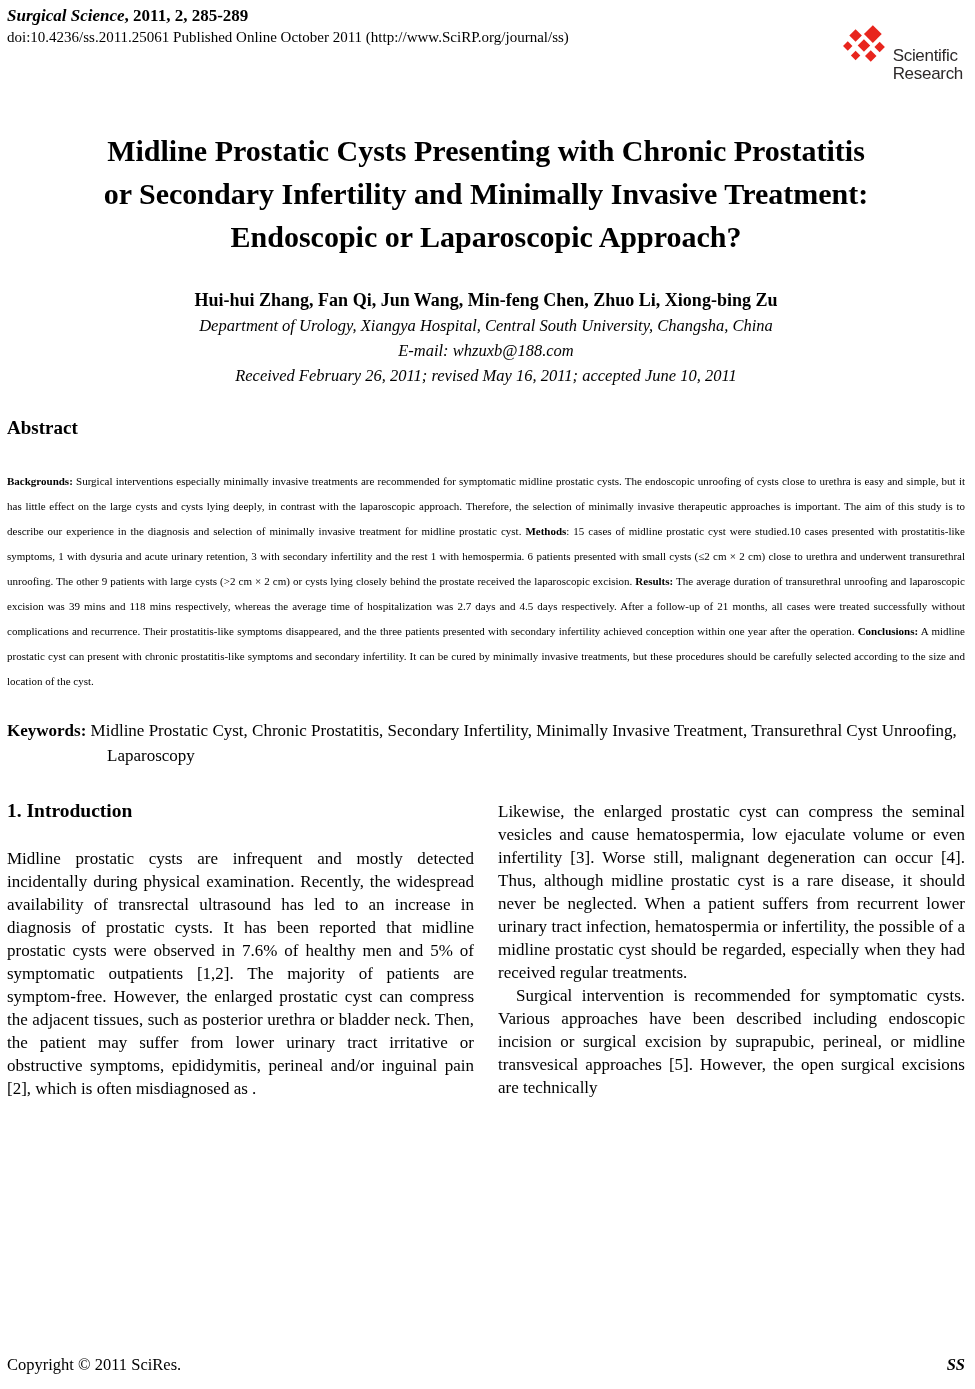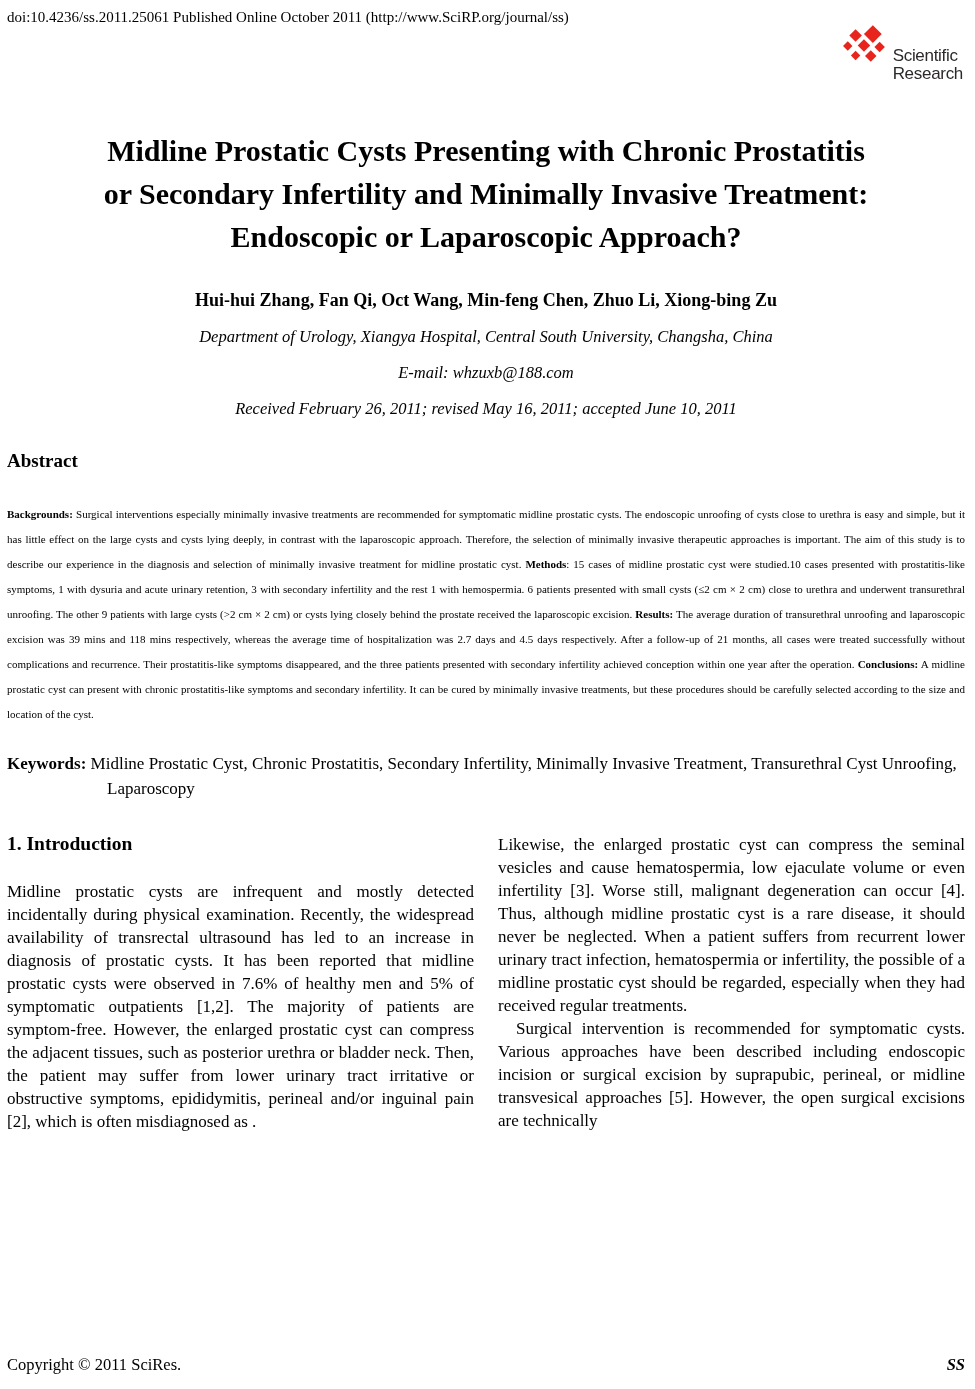--- a/index.html
+++ b/index.html
@@ -11,21 +11,21 @@
   
   .header { display:flex; justify-content:space-between; align-items:flex-start; }
   .journal-line { font-size:17px; font-weight:bold; }
   .journal-name { font-style:italic; }
   .doi-line { font-size:15px; margin-top:3px; }
   .logo { display:flex; gap:5px; align-items:center; margin-top:1px; margin-right:2px; }
   .logo-text { font-family:"Liberation Sans", sans-serif; font-size:17px; line-height:18px; color:#2d292a; letter-spacing:-0.3px;margin-top:40px; }
   
   .title { font-size:30px; font-weight:bold; text-align:center; margin:46px 0 0 0; line-height:43px; }
   .authors { margin-top:30px; text-align:center; font-weight:bold; font-size:18px; line-height:24px; }
-  .meta { text-align:center; font-style:italic; font-size:16.5px; margin-top:14px; line-height:22px; }
+  .meta { text-align:center; font-style:italic; font-size:16.5px; margin-top:3px; line-height:22px; }
   
   .abstract-heading { font-size:19px; font-weight:bold; margin:30px 0 0 0; }
   .abstract-body { margin:30px 0 0 0; font-size:11px; line-height:25px; text-align:justify; }
   .abstract-body b { font-weight:bold; }
   .keywords { margin:24px 0 0 0; font-size:17px; line-height:25px; padding-left:100px; text-indent:-100px; text-align:left; }
   
   .columns { display:flex; gap:24px; margin-top:30px; }
   .col { flex:1; font-size:17px; line-height:23px; text-align:justify; }
   .section-heading { font-size:19.5px; font-weight:bold; margin:0; line-height:26px; }
   .col-left .col-p { margin:23px 0 0 0; }
@@ -38,20 +38,21 @@
   }
   .ss { font-weight:bold; font-style:italic; }
 </style>
 </head>
 <body>
 
 <div class="page">
 
   <div class="header">
     <div class="header-left">
+      <div class="journal-line"><span class="journal-name">Surgical Science</span><span>, 2011, 2, 285-289</span></div>
       <div class="doi-line">doi:10.4236/ss.2011.25061 Published Online October 2011 (http://www.SciRP.org/journal/ss)</div>
     </div>
     <div class="logo">
       <svg width="46" height="42" viewBox="0 0 44 40" aria-hidden="true">
         <g fill="#e8251d">
           <polygon points="13,5 19,11 13,17 7,11"></polygon>
           <polygon points="29.5,1 38,9.5 29.5,18 21,9.5"></polygon>
           <polygon points="5.5,16.5 10,21 5.5,25.5 1,21"></polygon>
           <polygon points="21,14.5 27,20.5 21,26.5 15,20.5"></polygon>
           <polygon points="36,17 41,22 36,27 31,22"></polygon>
@@ -65,21 +66,21 @@
       </div>
     </div>
   </div>
 
   <h1 class="title">
     <div>Midline Prostatic Cysts Presenting with Chronic Prostatitis</div>
     <div>or Secondary Infertility and Minimally Invasive Treatment:</div>
     <div>Endoscopic or Laparoscopic Approach?</div>
   </h1>
 
-  <div class="authors">Hui-hui Zhang, Fan Qi, Oct Wang, Min-feng Chen, Zhuo Li, Xiong-bing Zu</div>
+  <div class="authors">Hui-hui Zhang, Fan Qi, Jun Wang, Min-feng Chen, Zhuo Li, Xiong-bing Zu</div>
   <div class="meta">Department of Urology, Xiangya Hospital, Central South University, Changsha, China</div>
   <div class="meta">E-mail: whzuxb@188.com</div>
   <div class="meta">Received February 26, 2011; revised May 16, 2011; accepted June 10, 2011</div>
 
   <h2 class="abstract-heading">Abstract</h2>
 
   <p class="abstract-body"><b>Backgrounds:</b><span> Surgical interventions especially minimally invasive treatments are recommended for symptomatic midline prostatic cysts. The endoscopic unroofing of cysts close to urethra is easy and simple, but it has little effect on the large cysts and cysts lying deeply, in contrast with the laparoscopic approach. Therefore, the selection of minimally invasive therapeutic approaches is important. The aim of this study is to describe our experience in the diagnosis and selection of minimally invasive treatment for midline prostatic cyst. </span><b>Methods</b><span>: 15 cases of midline prostatic cyst were studied.10 cases presented with prostatitis-like symptoms, 1 with dysuria and acute urinary retention, 3 with secondary infertility and the rest 1 with hemospermia. 6 patients presented with small cysts (≤2 cm × 2 cm) close to urethra and underwent transurethral unroofing. The other 9 patients with large cysts (&gt;2 cm × 2 cm) or cysts lying closely behind the prostate received the laparoscopic excision. </span><b>Results:</b><span> The average duration of transurethral unroofing and laparoscopic excision was 39 mins and 118 mins respectively, whereas the average time of hospitalization was 2.7 days and 4.5 days respectively. After a follow-up of 21 months, all cases were treated successfully without complications and recurrence. Their prostatitis-like symptoms disappeared, and the three patients presented with secondary infertility achieved conception within one year after the operation. </span><b>Conclusions:</b><span> A midline prostatic cyst can present with chronic prostatitis-like symptoms and secondary infertility. It can be cured by minimally invasive treatments, but these procedures should be carefully selected according to the size and location of the cyst.</span></p>
 
   <p class="keywords"><b>Keywords:</b><span> Midline Prostatic Cyst, Chronic Prostatitis, Secondary Infertility, Minimally Invasive Treatment, Transurethral Cyst Unroofing, Laparoscopy</span></p>
 

